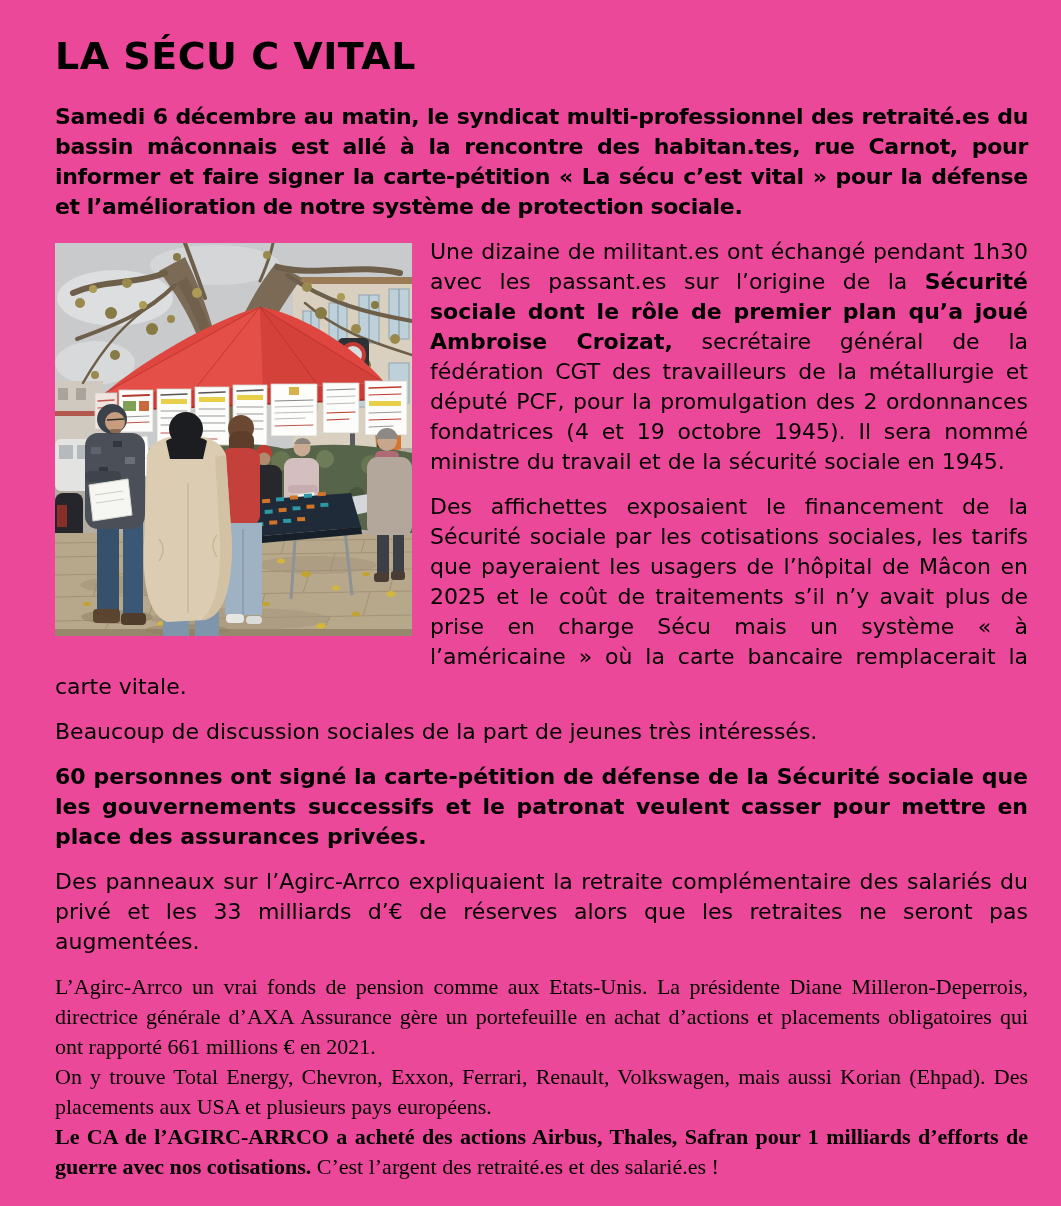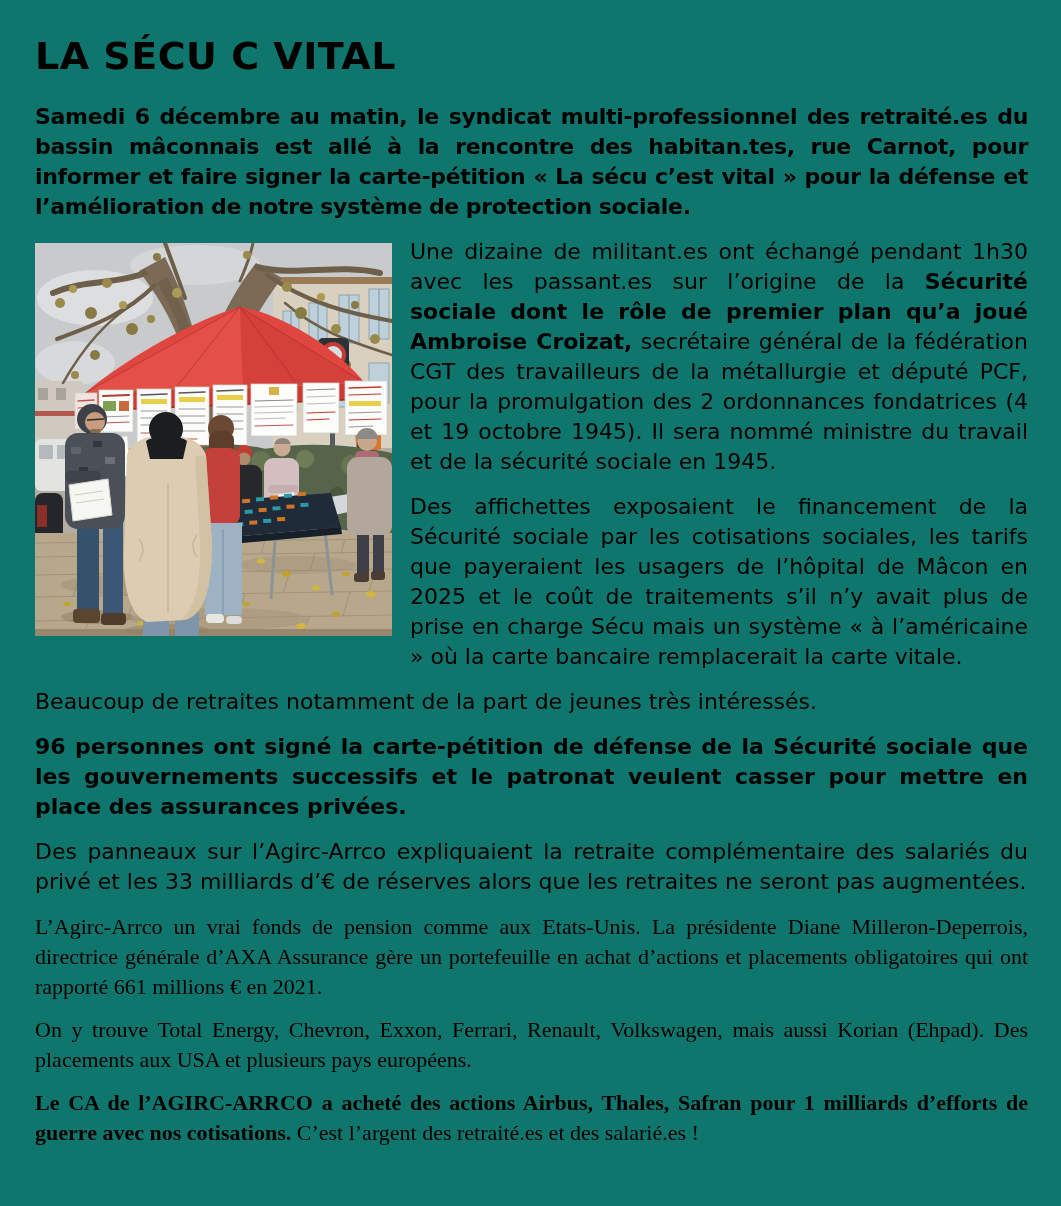--- a/index.html
+++ b/index.html
@@ -1,19 +1,19 @@
 <!DOCTYPE html>
 <html lang="fr"><head>
 <meta charset="utf-8">
 <style>
   html,body{margin:0;padding:0;background:#ffffff;}
   body{width:1061px;font-family:"DejaVu Sans","Liberation Sans",sans-serif;color:#000;}
-  .page{box-sizing:border-box;width:1061px;min-height:1206px;padding:34px 33px 20px 35px;background:#0f766e;}
+  .page{box-sizing:border-box;width:1061px;min-height:1206px;padding:34px 33px 20px 55px;background:#ec4899;}
   .title{font-size:38px;line-height:44px;font-weight:bold;margin:0 0 24px 0;letter-spacing:.5px;}
-  p{font-size:22px;line-height:30px;margin:13px 0 15px 0;text-align:justify;}
+  p{font-size:22px;line-height:30px;margin:0 0 15px 0;text-align:justify;}
   .b{font-weight:bold;}
   .intro{font-weight:bold;letter-spacing:-.3px;word-spacing:-.5px;}
   .tight{margin-bottom:0;font-family:Liberation Serif, serif;}
   figure.photo{float:left;width:357px;height:393px;margin:6px 18px 8px 0;padding:0;}
   figure.photo svg{display:block;width:357px;height:393px;}
   .article::after{content:"";display:block;clear:both;}
 </style>
 </head>
 <body>
 
@@ -370,23 +370,23 @@
           <circle cx="131" cy="186" r="17" fill="#1c1d20"></circle>
           <path d="M111,198 C118,192 146,192 152,198 L148,216 L115,216 Z" fill="#1c1d20"></path>
         </g>
       </svg>
     </figure>
 
     <p><span>Une dizaine de militant.es ont échangé pendant 1h30 avec les passant.es sur l’origine de la </span><span class="b">Sécurité sociale dont le rôle de premier plan qu’a joué Ambroise Croizat,</span><span> secrétaire général de la fédération CGT des travailleurs de la métallurgie et député PCF, pour la promulgation des 2 ordonnances fondatrices (4 et 19 octobre 1945). Il sera nommé ministre du travail et de la sécurité sociale en 1945.</span></p>
 
     <p>Des affichettes exposaient le financement de la Sécurité sociale par les cotisations sociales, les tarifs que payeraient les usagers de l’hôpital de Mâcon en 2025 et le coût de traitements s’il n’y avait plus de prise en charge Sécu mais un système « à l’américaine » où la carte bancaire remplacerait la carte vitale.</p>
 
-    <p>Beaucoup de retraites notamment de la part de jeunes très intéressés.</p>
-
-    <p class="b">96 personnes ont signé la carte-pétition de défense de la Sécurité sociale que les gouvernements successifs et le patronat veulent casser pour mettre en place des assurances privées.</p>
+    <p>Beaucoup de discussion sociales de la part de jeunes très intéressés.</p>
+
+    <p class="b">60 personnes ont signé la carte-pétition de défense de la Sécurité sociale que les gouvernements successifs et le patronat veulent casser pour mettre en place des assurances privées.</p>
 
     <p>Des panneaux sur l’Agirc-Arrco expliquaient la retraite complémentaire des salariés du privé et les 33 milliards d’€ de réserves alors que les retraites ne seront pas augmentées.</p>
 
     <p class="tight">L’Agirc-Arrco un vrai fonds de pension comme aux Etats-Unis. La présidente Diane Milleron-Deperrois, directrice générale d’AXA Assurance gère un portefeuille en achat d’actions et placements obligatoires qui ont rapporté 661 millions € en 2021.</p>
 
     <p class="tight">On y trouve Total Energy, Chevron, Exxon, Ferrari, Renault, Volkswagen, mais aussi Korian (Ehpad). Des placements aux USA et plusieurs pays européens.</p>
 
     <p class="tight"><span class="b">Le CA de l’AGIRC-ARRCO a acheté des actions Airbus, Thales, Safran pour 1 milliards d’efforts de guerre avec nos cotisations.</span><span> C’est l’argent des retraité.es et des salarié.es !</span></p>
 
   </div>

